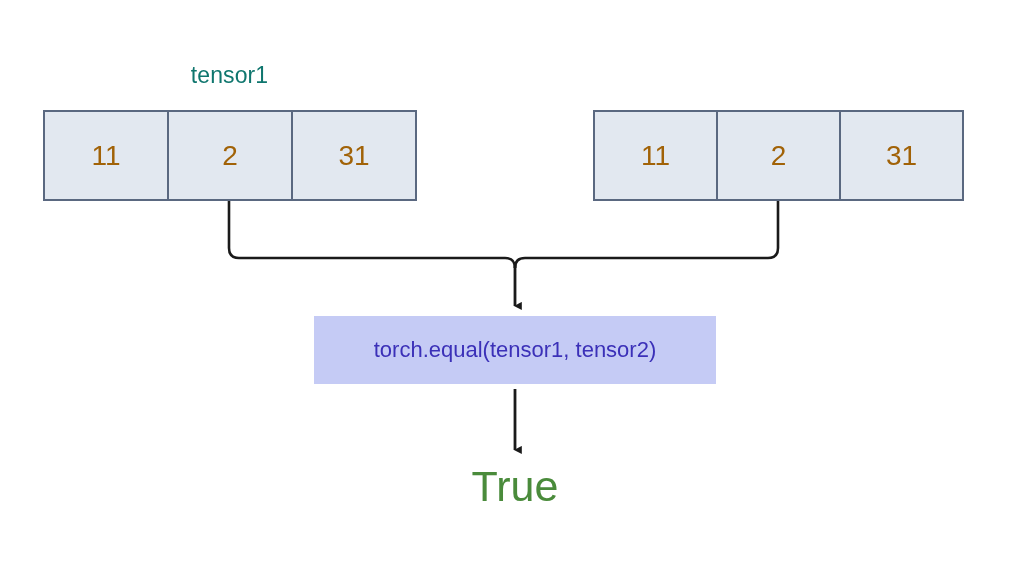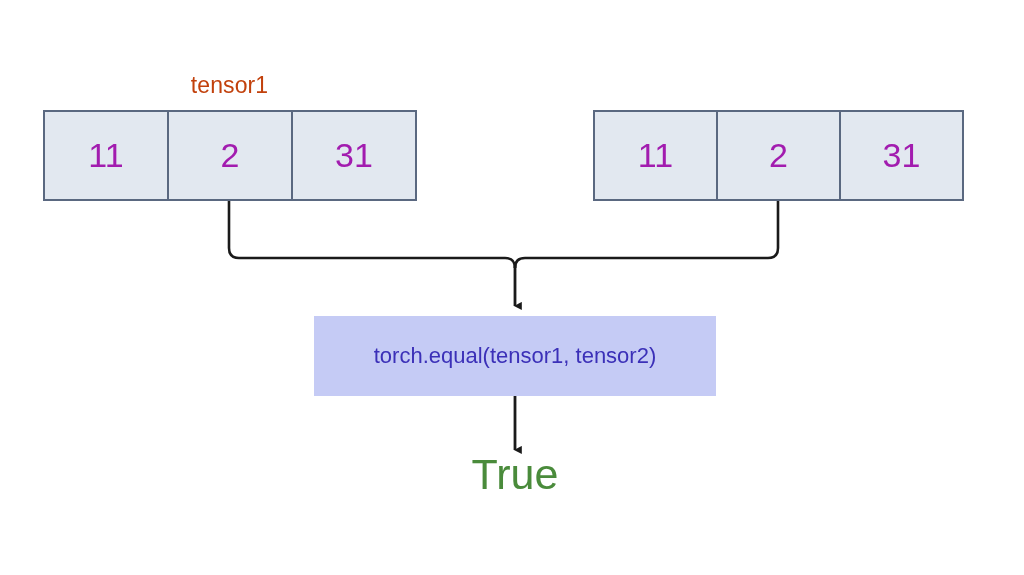--- a/index.html
+++ b/index.html
@@ -17,25 +17,24 @@
     width: 1024px;
     height: 575px;
     background: #ffffff;
     overflow: hidden;
   }
 
   
   .tensor-label {
     position: absolute;
     font-size: 23px;
-    color: #c2410c;
+    color: #0f766e;
     letter-spacing: 0.1px;
     text-align: center;
     white-space: nowrap;
-    margin-top: 10px;
   }
   #label-tensor1 { left: 43px;  top: 62px; width: 373px; }
   #label-tensor2 { left: 593px; top: 62px; width: 370px; }
 
   
   .tensor-box {
     position: absolute;
     display: flex;
     box-sizing: border-box;
     height: 91px;
@@ -44,43 +43,43 @@
   }
   #box-tensor1 { left: 43px;  top: 110px; width: 374px; }
   #box-tensor2 { left: 593px; top: 110px; width: 371px; }
 
   .tensor-cell {
     flex: 1 1 0;
     box-sizing: border-box;
     display: flex;
     align-items: center;
     justify-content: center;
-    font-size: 34px;
-    color: #a21caf;
+    font-size: 28px;
+    color: #a16207;
     border-right: 2px solid #5a6880;
   }
   .tensor-cell:last-child { border-right: none; }
 
   
   #connector {
     position: absolute;
     left: 0;
     top: 0;
     width: 1024px;
     height: 575px;
     pointer-events: none;
   }
 
   
   #func-box {
     position: absolute;
     left: 314px;
     top: 316px;
     width: 402px;
-    height: 80px;
+    height: 68px;
     background: #c5cbf5;
     display: flex;
     align-items: center;
     justify-content: center;
   }
   #func-label {
     font-size: 22px;
     color: #3b30b8;
     white-space: nowrap;
   }
@@ -92,21 +91,21 @@
     top: 301px;
     font-size: 24px;
     color: #a8c9ea;
     white-space: nowrap;
   }
 
   
   #result-text {
     position: absolute;
     left: 365px;
-    top: 450px;
+    top: 462px;
     width: 300px;
     text-align: center;
     font-size: 43px;
     color: #4a8b3b;
     white-space: nowrap;
   }
 </style>
 </head>
 <body>
 

